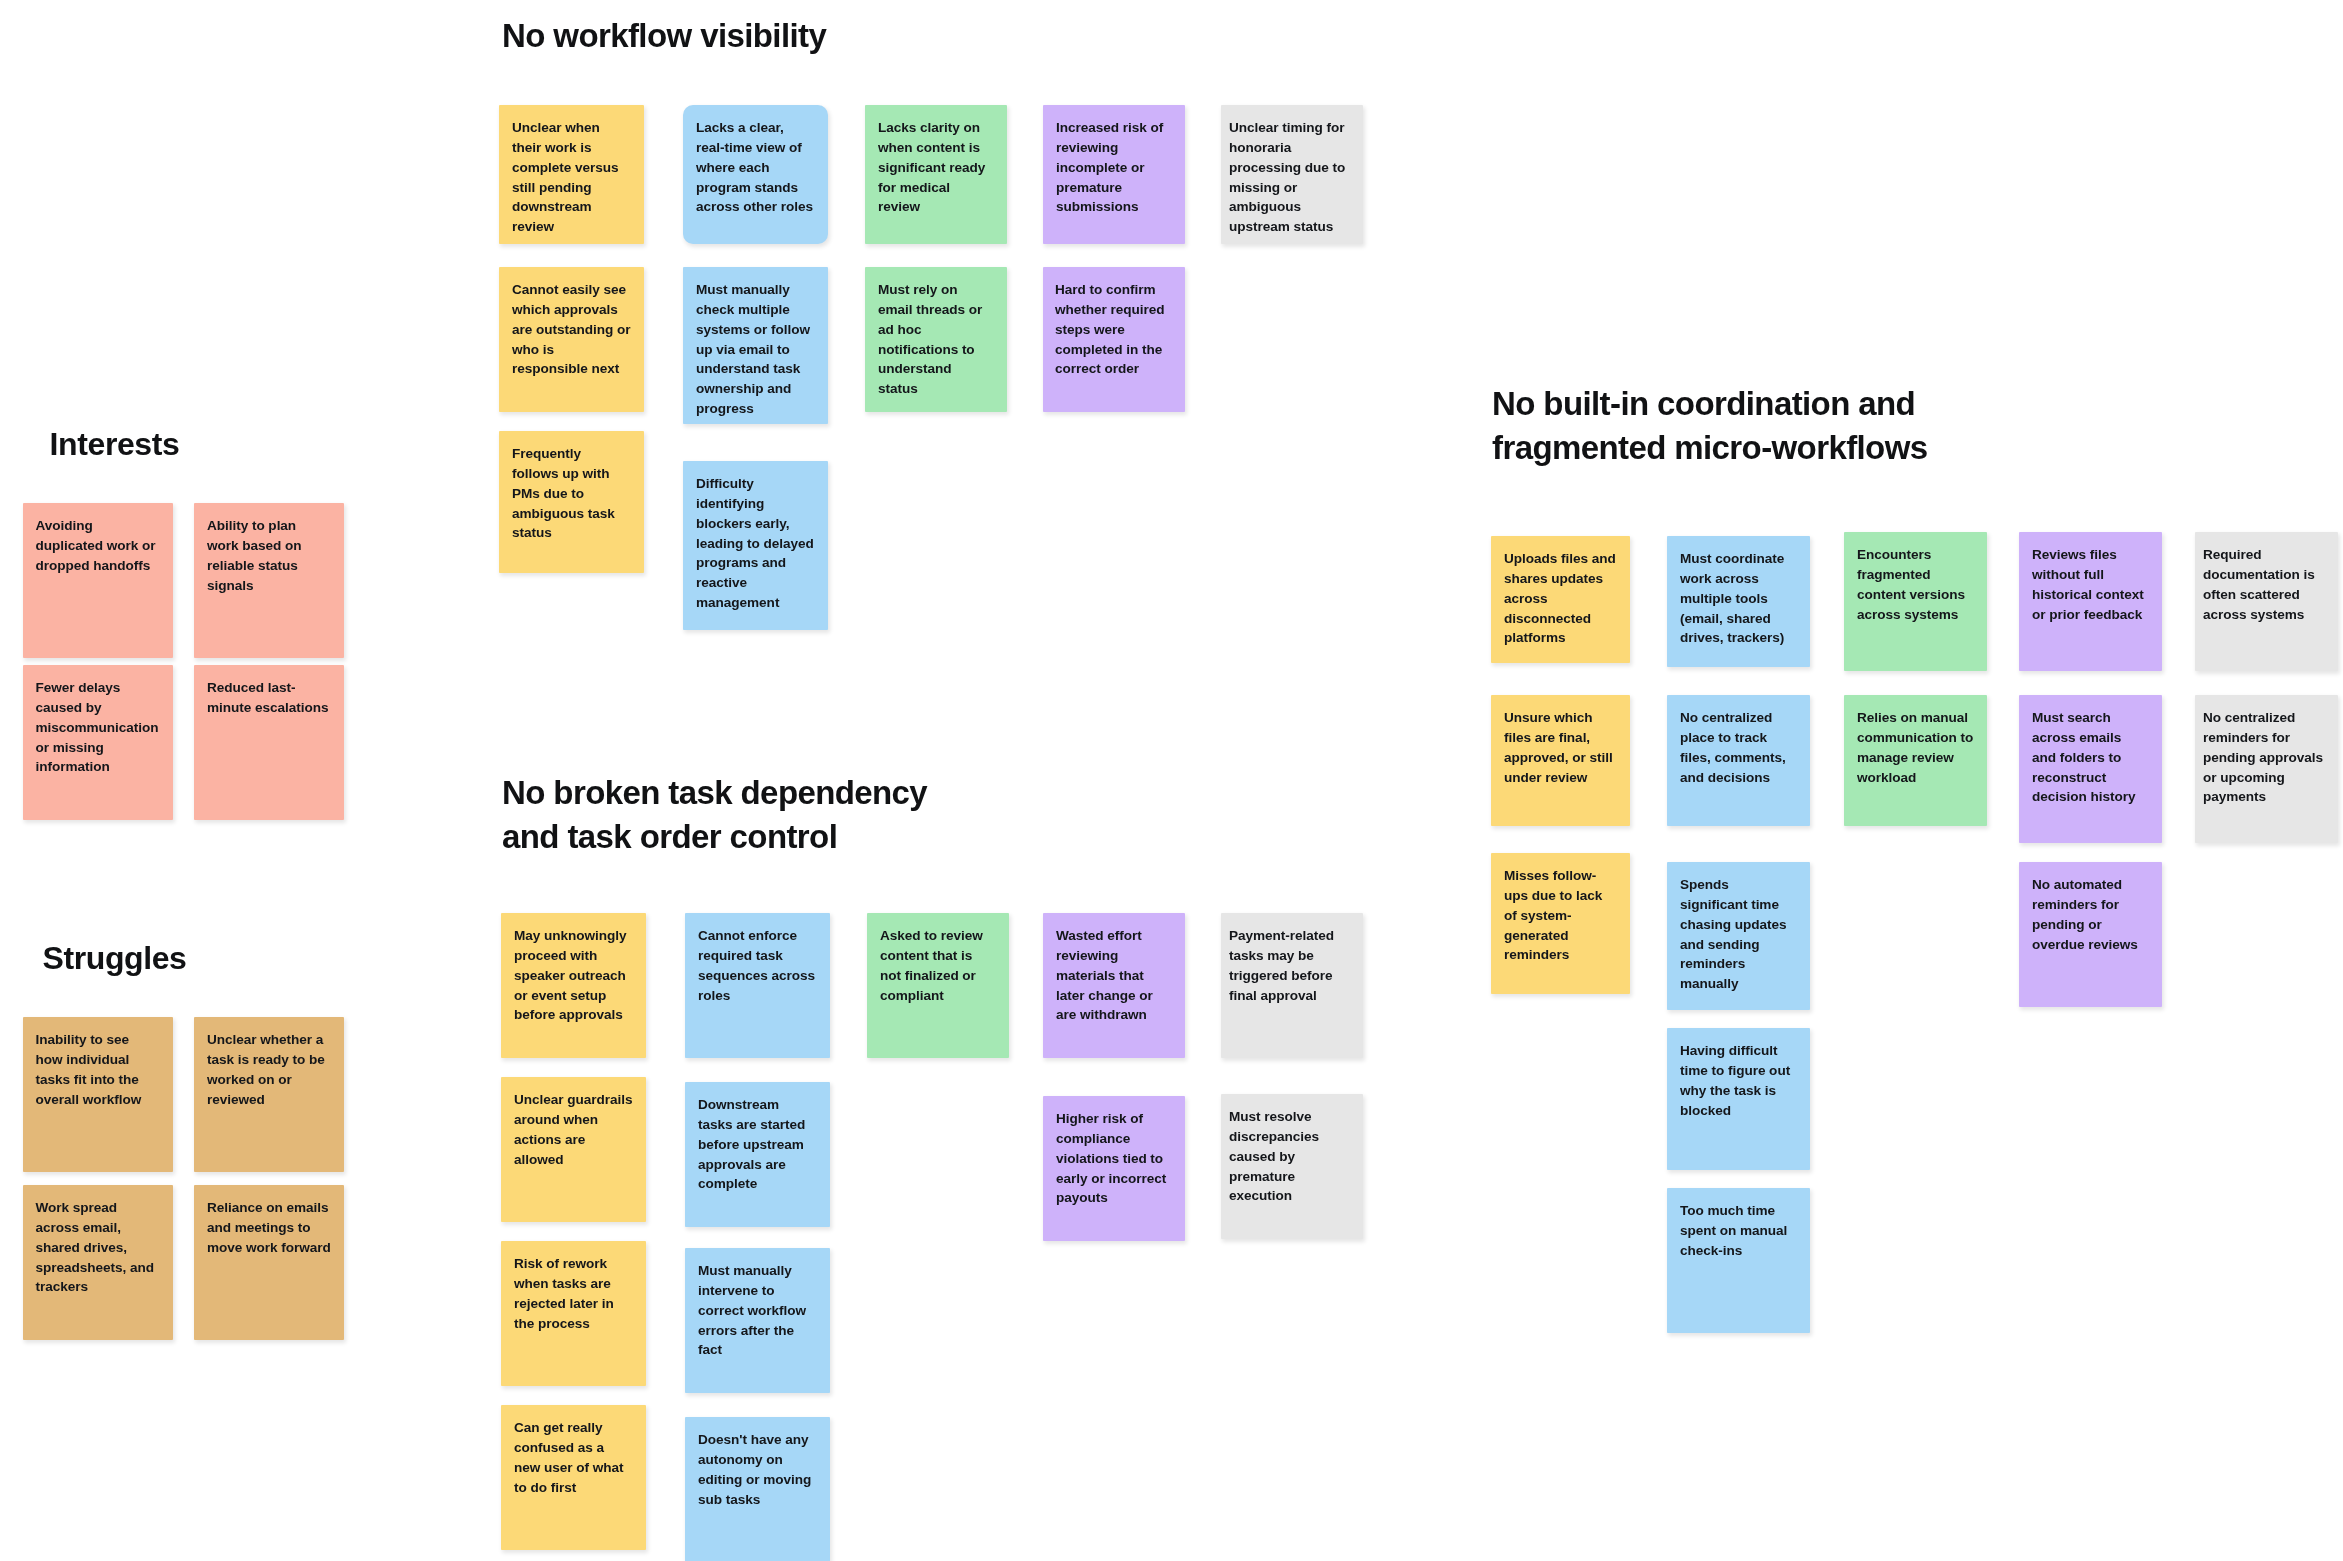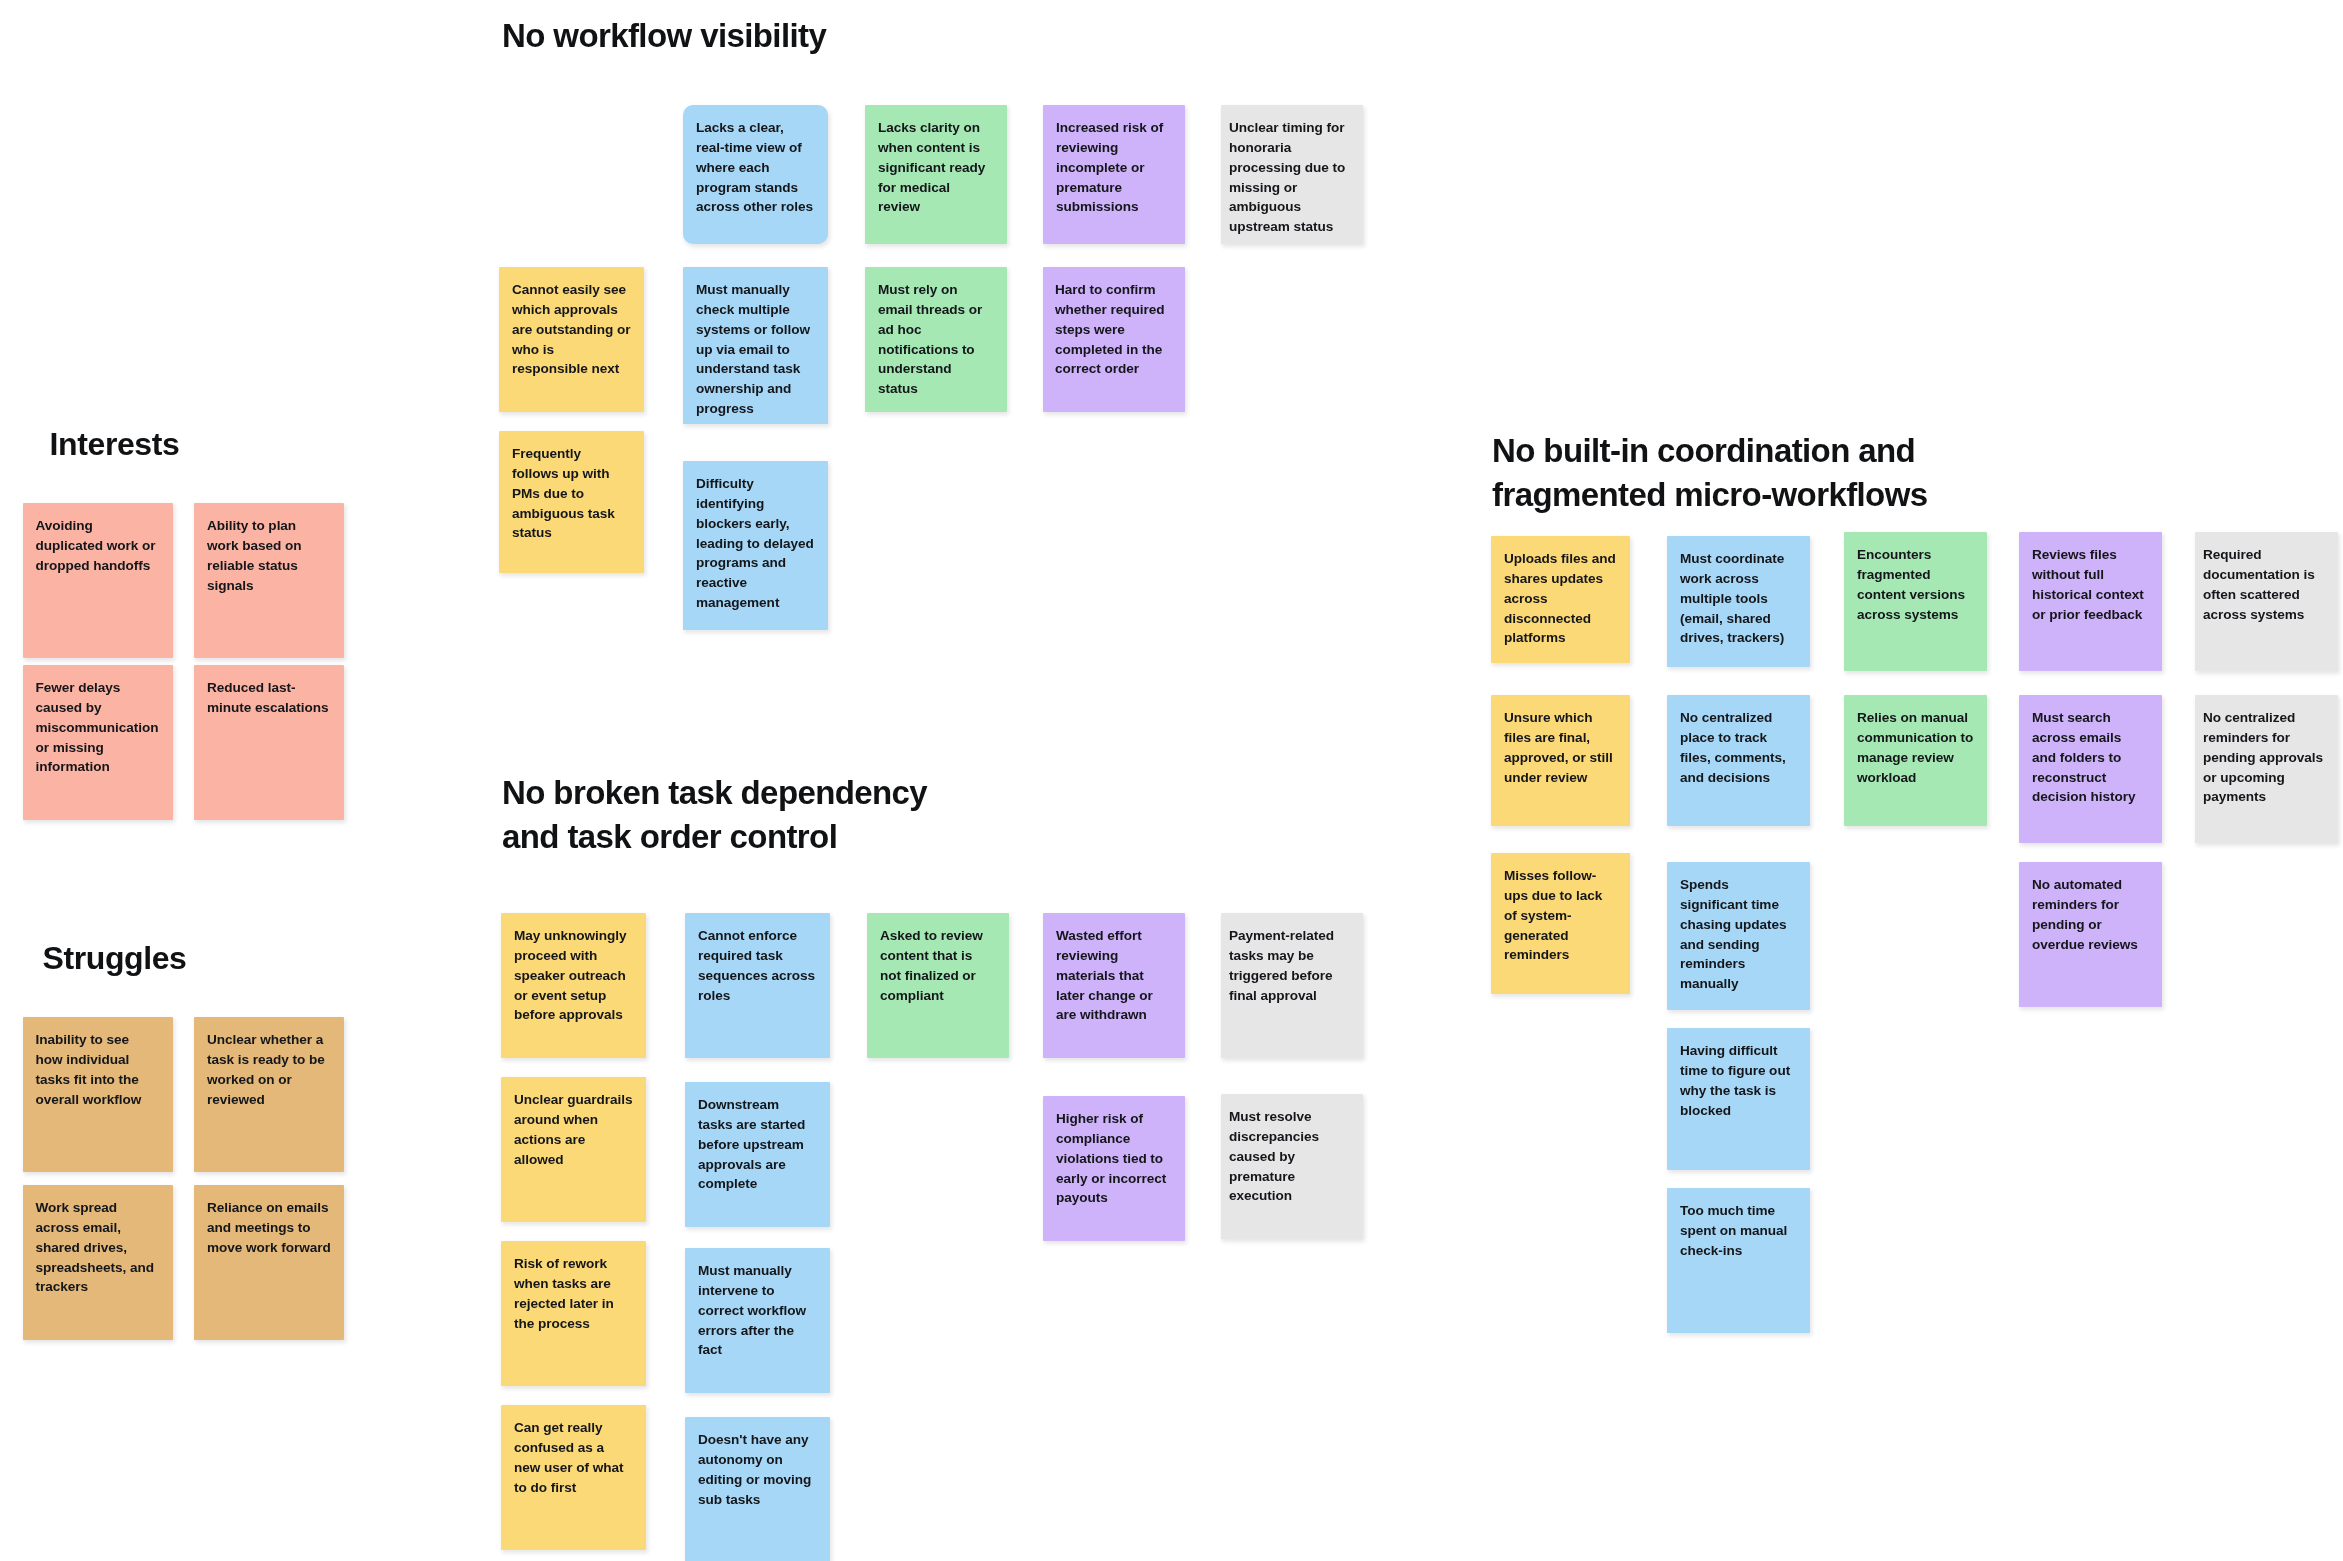--- a/index.html
+++ b/index.html
@@ -95,20 +95,23 @@
   </div>
   <div class="note n-tan" style="left:22.5px; top:1185px; width:150px; height:155px;">
     <span class="note-text">Work spread across email, shared drives, spreadsheets, and trackers</span>
   </div>
   <div class="note n-tan" style="left:194px; top:1185px; width:150px; height:155px;">
     <span class="note-text">Reliance on emails and meetings to move work forward</span>
   </div>
 
   <div class="section-title" style="left:502px; top:14px;">No workflow visibility</div>
 
+  <div class="note n-yellow" style="left:499px; top:105px; width:145px; height:139px;">
+    <span class="note-text">Unclear when their work is complete versus still pending downstream review</span>
+  </div>
   <div class="note n-yellow" style="left:499px; top:267px; width:145px; height:145px;">
     <span class="note-text">Cannot easily see which approvals are outstanding or who is responsible next</span>
   </div>
   <div class="note n-yellow" style="left:499px; top:431px; width:145px; height:142px;">
     <span class="note-text">Frequently follows up with PMs due to ambiguous task status</span>
   </div>
 
   <div class="note n-blue" style="left:683px; top:105px; width:145px; height:139px;border-radius:10px;">
     <span class="note-text">Lacks a clear, real-time view of where each program stands across other roles</span>
   </div>
@@ -177,21 +180,21 @@
     <span class="note-text">Higher risk of compliance violations tied to early or incorrect payouts</span>
   </div>
 
   <div class="note n-gray" style="left:1221px; top:913px; width:142px; height:145px;">
     <span class="note-text">Payment-related tasks may be triggered before final approval</span>
   </div>
   <div class="note n-gray" style="left:1221px; top:1094px; width:142px; height:145px;">
     <span class="note-text">Must resolve discrepancies caused by premature execution</span>
   </div>
 
-  <div class="section-title" style="left:1492px; top:382px;margin-top:47px;">No built-in coordination and
+  <div class="section-title" style="left:1492px; top:382px;">No built-in coordination and
 fragmented micro-workflows</div>
 
   <div class="note n-yellow" style="left:1491px; top:536px; width:139px; height:127px;">
     <span class="note-text">Uploads files and shares updates across disconnected platforms</span>
   </div>
   <div class="note n-yellow" style="left:1491px; top:695px; width:139px; height:131px;">
     <span class="note-text">Unsure which files are final, approved, or still under review</span>
   </div>
   <div class="note n-yellow" style="left:1491px; top:853px; width:139px; height:141px;">
     <span class="note-text">Misses follow-ups due to lack of system-generated reminders</span>

